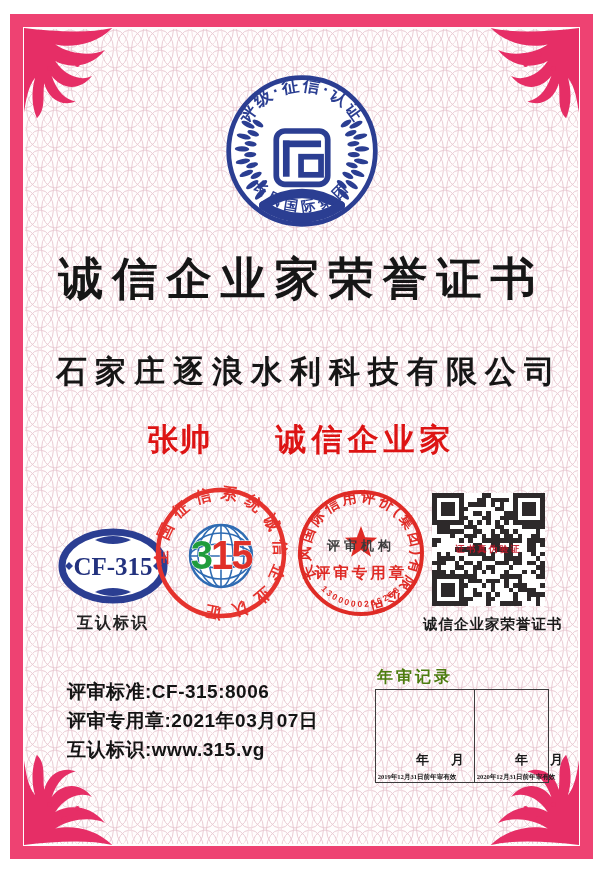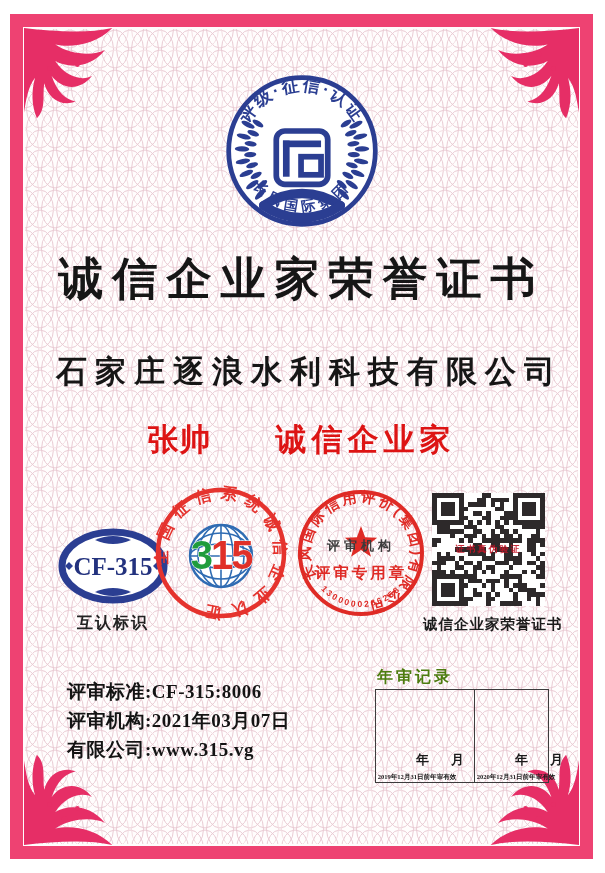--- a/index.html
+++ b/index.html
@@ -30,21 +30,21 @@
               color:#222;letter-spacing:2px;}
   .ring-seal{position:absolute;left:130px;top:458px;}
   .star-seal{position:absolute;left:272px;top:460px;}
   .qr-wrap{position:absolute;left:409px;top:466px;width:113px;height:113px;background:#bef264;}
   .qr-overlay{position:absolute;left:0;top:50px;width:113px;text-align:center;
               font-size:9px;font-weight:bold;color:#c41325;letter-spacing:2px;opacity:.9;}
   .qr-caption{position:absolute;left:400px;top:588px;width:130px;text-align:center;
               font-family:"Liberation Serif",serif;font-size:14.5px;font-weight:bold;
               color:#1c1c1c;letter-spacing:1px;white-space:nowrap;}
   .details{position:absolute;left:44px;top:650px;color:#141414;
-           font-family:Liberation Serif, serif;font-weight:bold;font-size:19px;
+           font-family:Liberation Sans, sans-serif;font-weight:bold;font-size:19px;
            letter-spacing:.5px;line-height:29px;white-space:nowrap;}
   .annual-title{position:absolute;left:354px;top:640px;font-family:Liberation Serif, serif;
                 font-size:16px;font-weight:bold;color:#4d7c0f;letter-spacing:3px;}
   .annual-box{position:absolute;left:352px;top:662px;width:172px;height:92px;
               border:1.6px solid #3c3c3c;display:flex;}
   .annual-cell{flex:1;position:relative;display:flex;flex-direction:column;justify-content:flex-end;}
   .annual-cell + .annual-cell{border-left:1.6px solid #3c3c3c;}
   .ym{display:flex;justify-content:flex-end;gap:22px;padding:0 10px 1px 0;
       font-family:"Liberation Serif",serif;font-size:13px;font-weight:bold;color:#1a1a1a;}
   .note{font-family:"Liberation Serif",serif;font-size:8px;font-weight:bold;color:#1a1a1a;
@@ -539,22 +539,22 @@
             <rect x="18" y="24" width="1" height="1" fill="#2d292a"></rect>
             <rect x="19" y="24" width="1" height="1" fill="#2d292a"></rect>
             <rect x="23" y="24" width="1" height="1" fill="#2d292a"></rect>
           </svg>
         <div class="qr-overlay">证书真伪验证</div>
       </div>
       <div class="qr-caption">诚信企业家荣誉证书</div>
 
       <div class="details">
         <div>评审标准:CF-315:8006</div>
-        <div>评审机构:2021年03月07日</div>
-        <div>有限公司:www.315.vg</div>
+        <div>评审专用章:2021年03月07日</div>
+        <div>互认标识:www.315.vg</div>
       </div>
 
       <div class="annual-title">年审记录</div>
       <div class="annual-box">
         <div class="annual-cell">
           <div class="ym">
             <span>年</span>
             <span>月</span>
           </div>
           <div class="note">2019年12月31日前年审有效</div>

